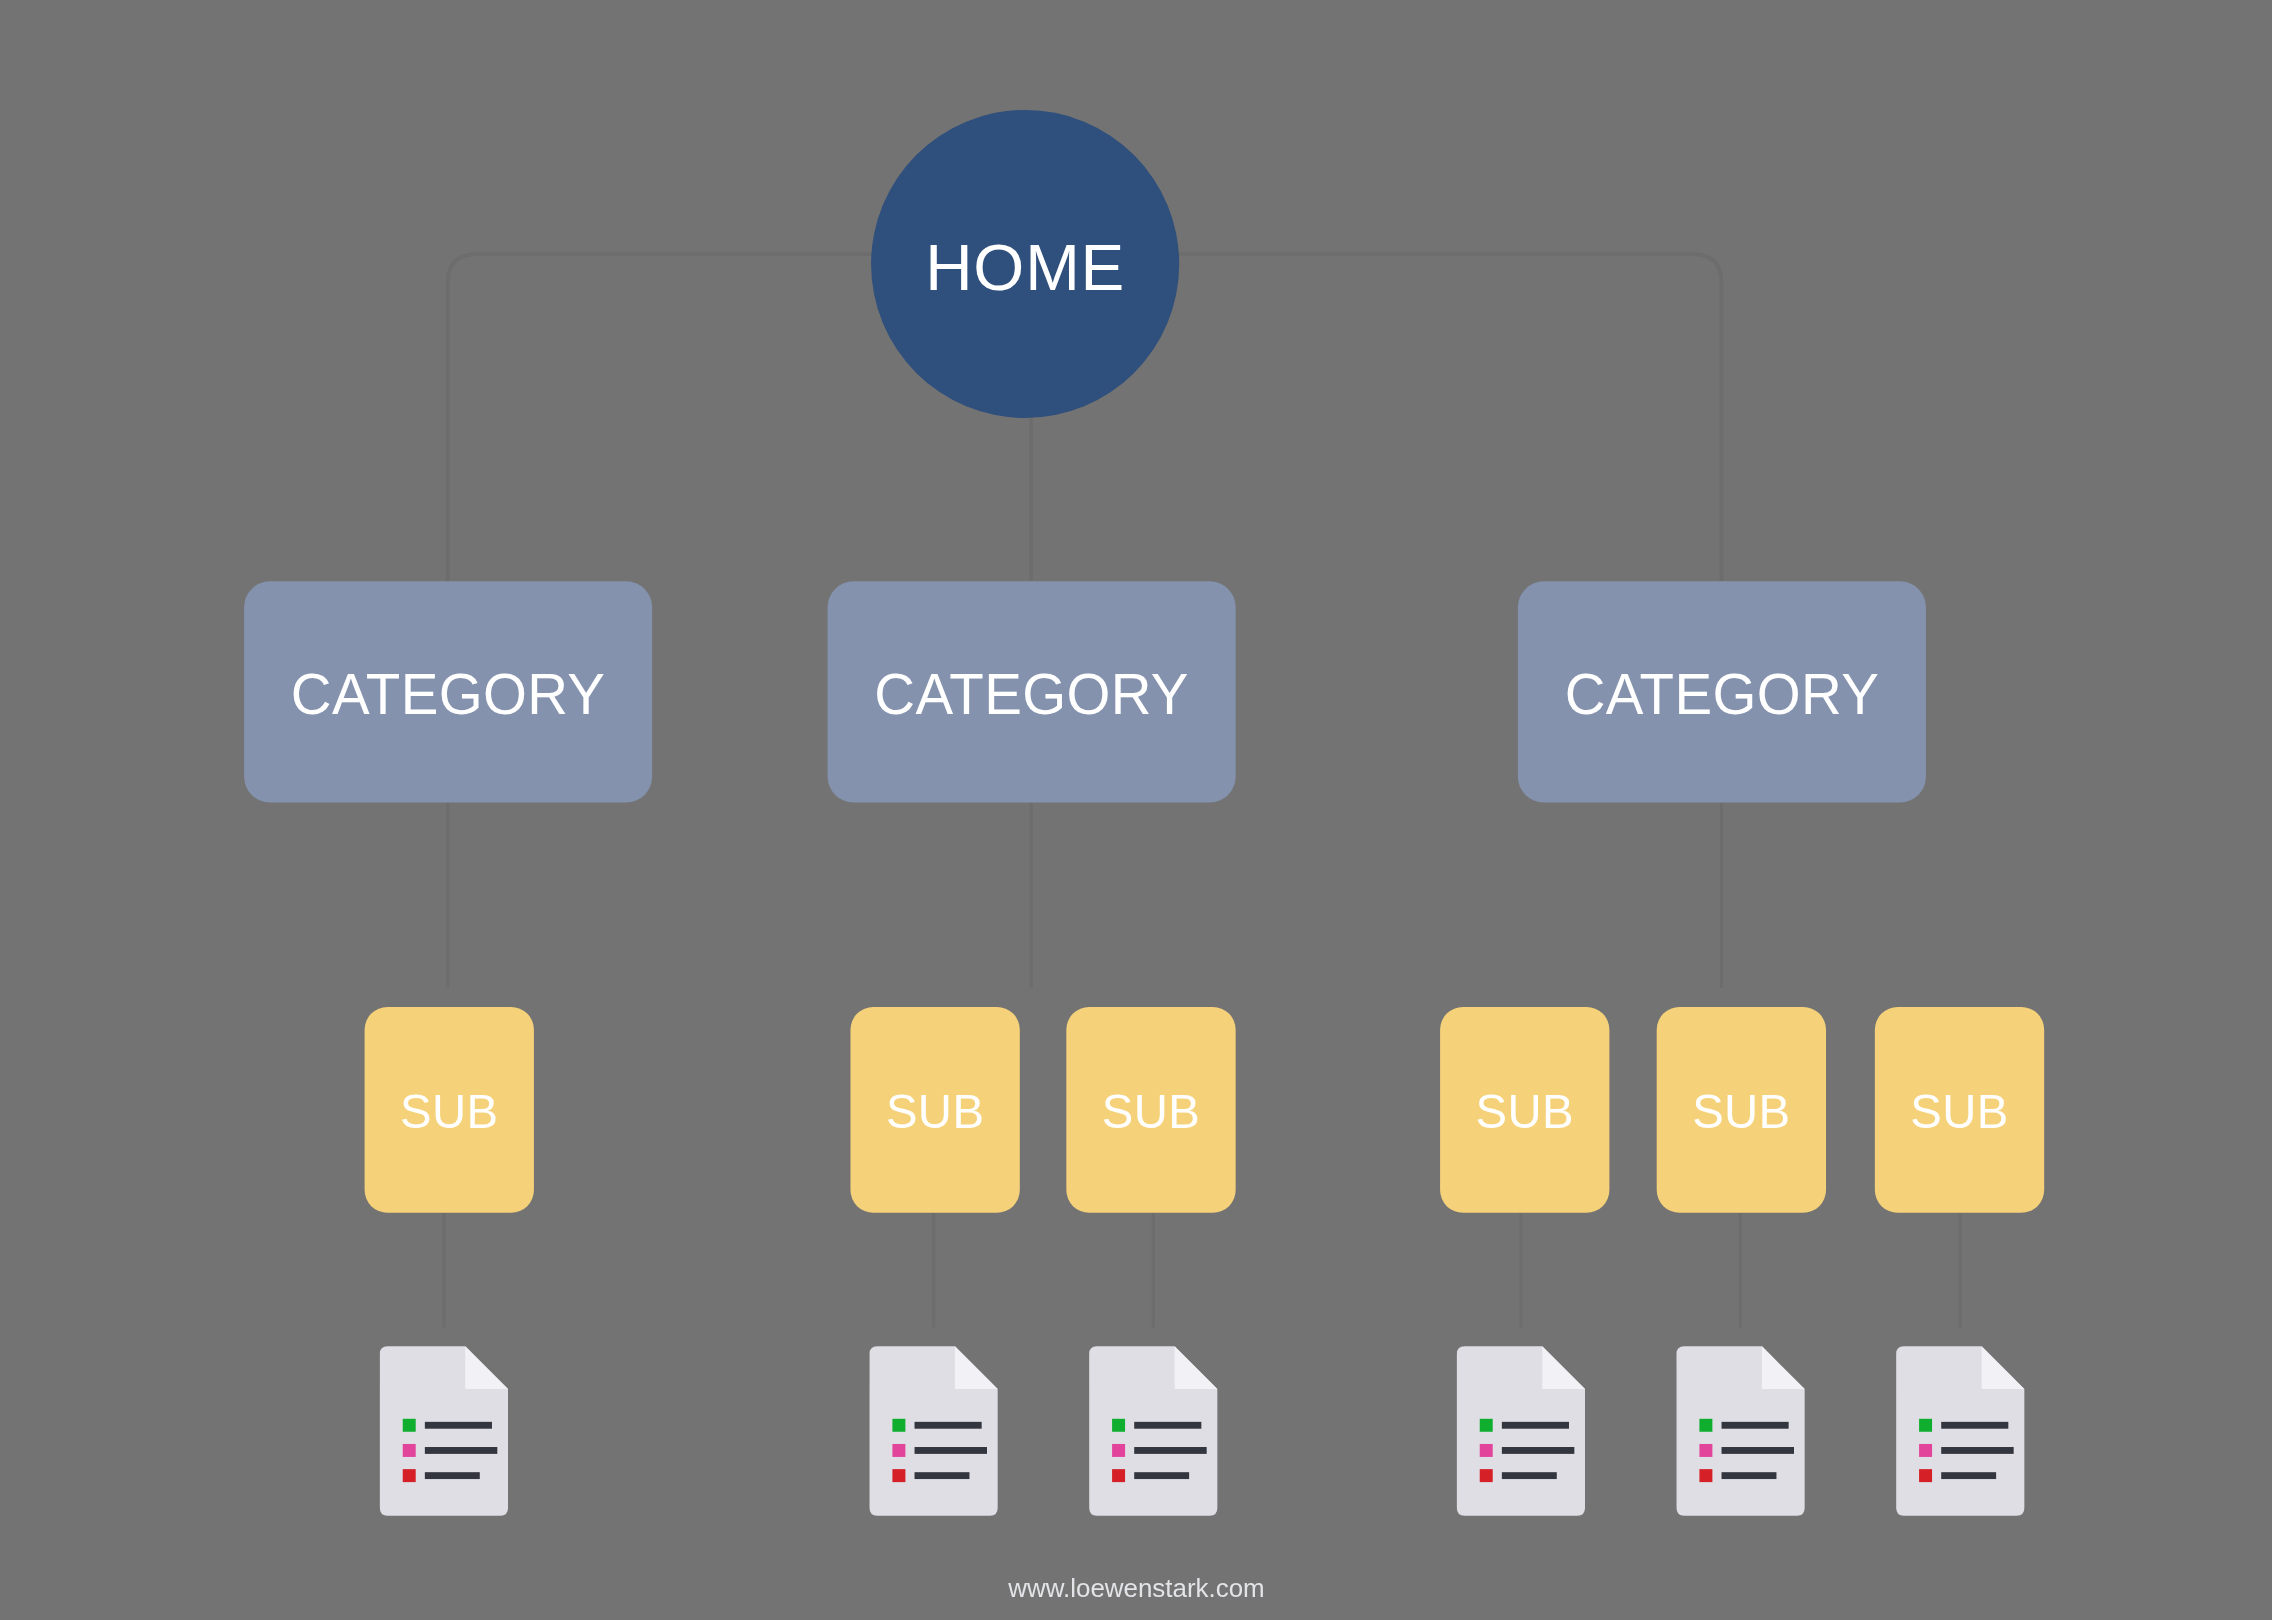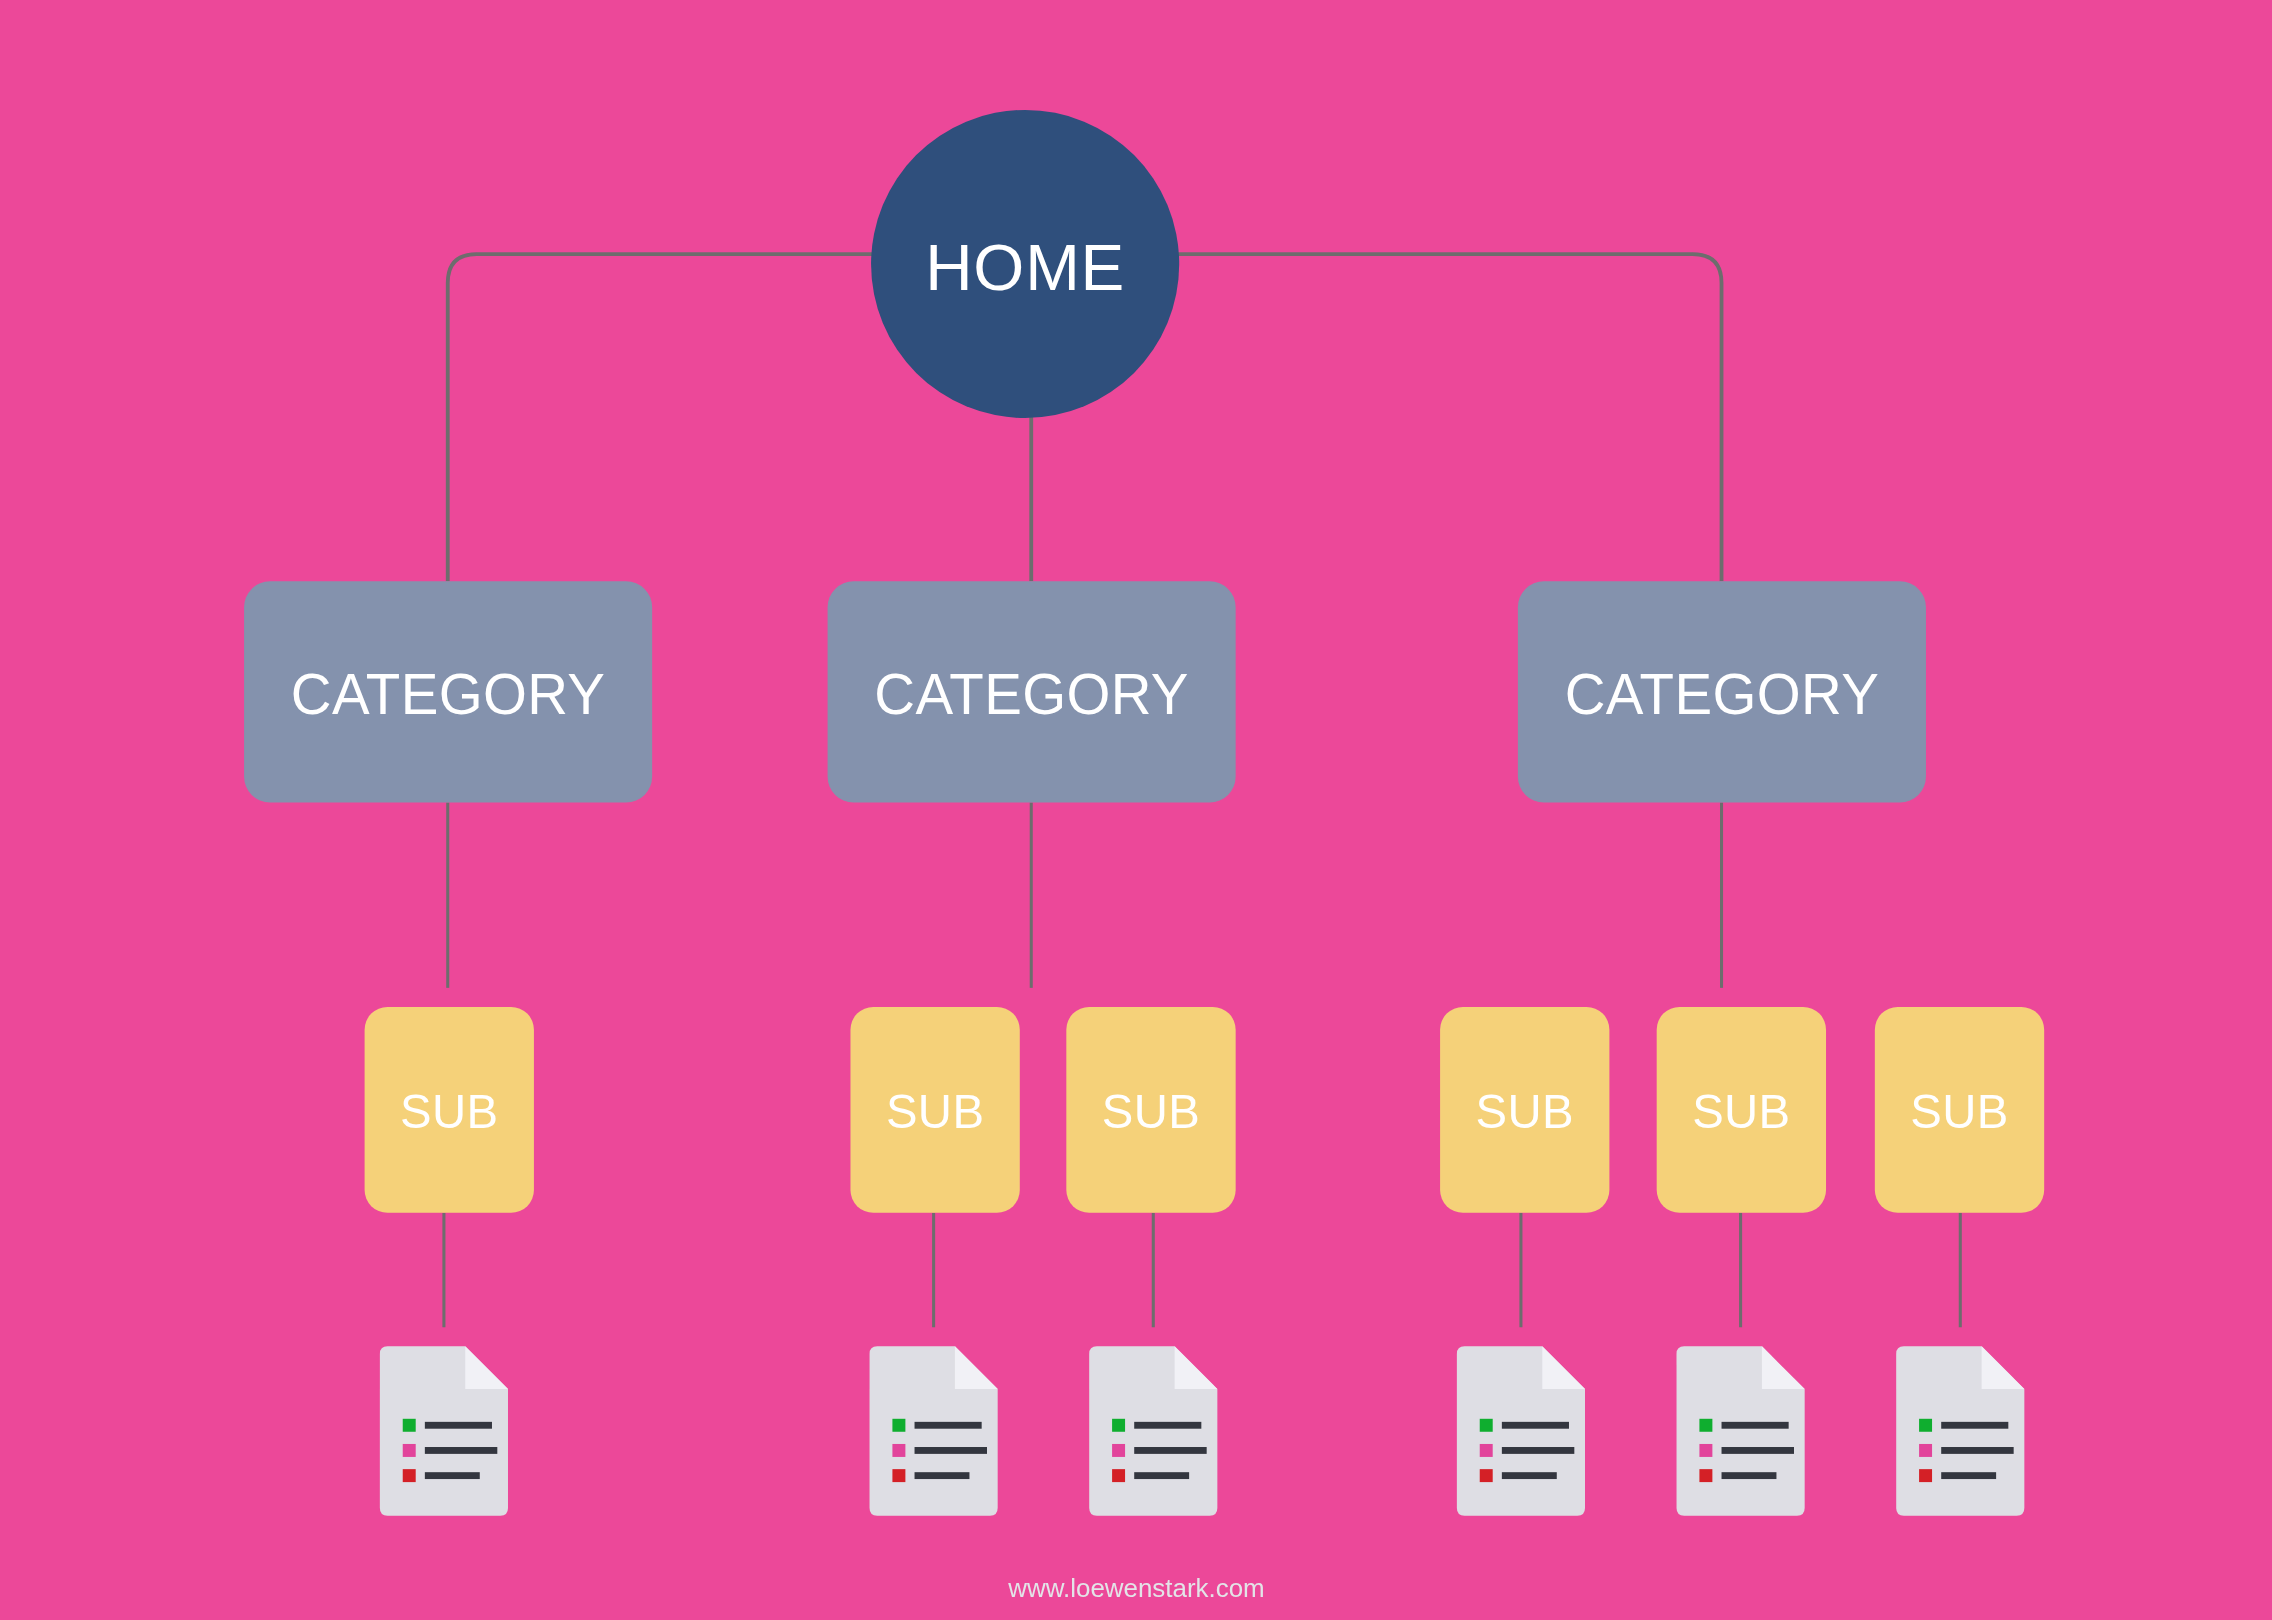--- a/index.html
+++ b/index.html
@@ -8,21 +8,21 @@
     padding: 0;
     background: #ffffff;
   }
   body {
     font-family: "Liberation Sans", sans-serif;
   }
   #stage {
     position: relative;
     width: 2273px;
     height: 1621px;
-    background: #ec4899;
+    background: #737373;
     overflow: hidden;
     text-decoration: underline;
   }
   #diagram-svg {
     position: absolute;
     left: 0;
     top: 0;
     width: 2273px;
     height: 1621px;
   }

